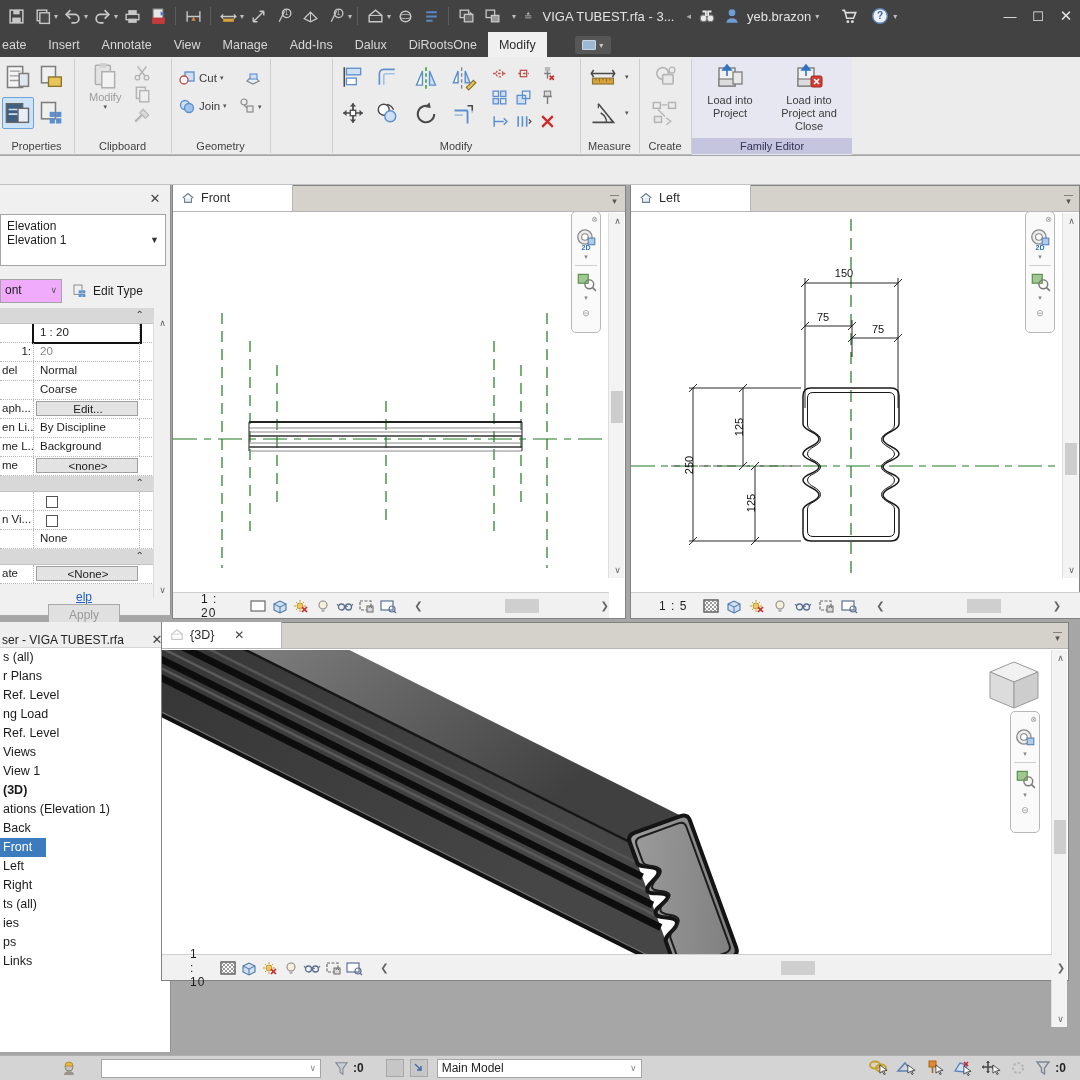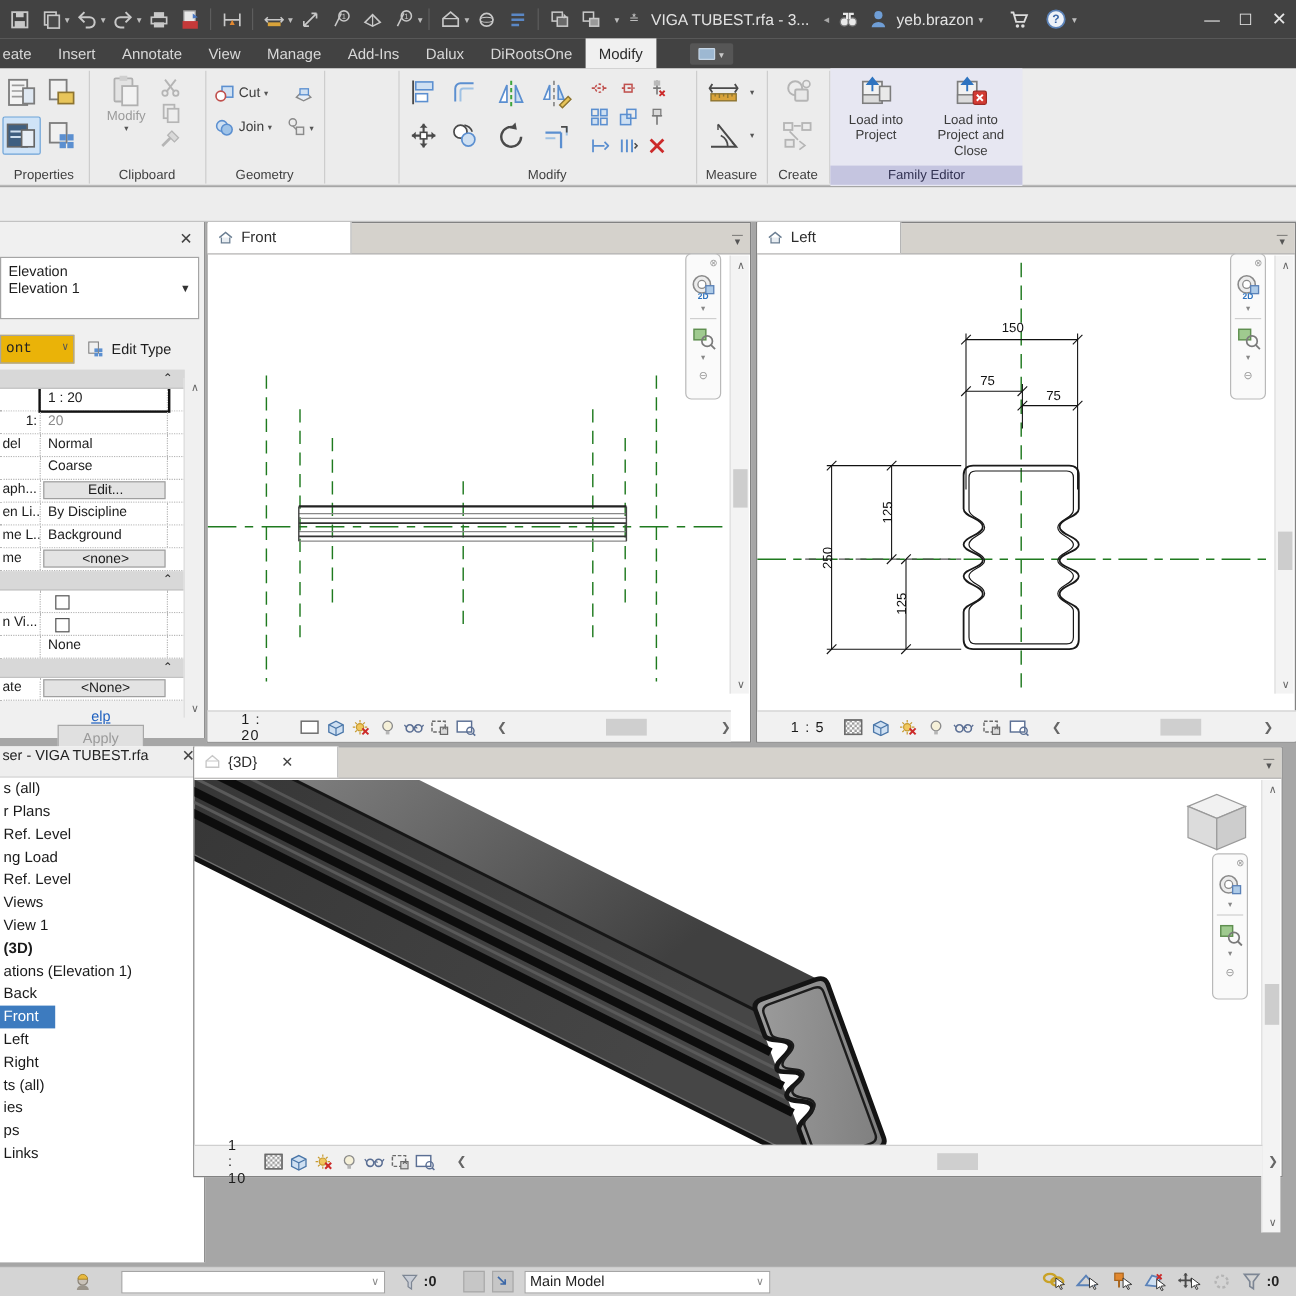--- a/index.html
+++ b/index.html
@@ -44,41 +44,41 @@
   
   #optionsbar { left:0; top:156px; width:1080px; height:29px; background:#ededed; border-bottom:1px solid #c2c2c2; }
 
   
   #propPalette { left:0; top:185px; width:171px; height:430px; background:#f0f0f0; border-right:1px solid #8f8f8f; }
   .pal-head { height:27px; display:flex; align-items:center; justify-content:flex-end; padding-right:6px; color:#333; }
   .closex { font-size:13px; color:#444; width:18px; text-align:center; }
   .type-selector { margin:2px 4px 0 0; height:52px; background:#fff; border:1px solid #a5a5a5; padding:4px 6px; font-size:12px; color:#1d1d1d; position:relative; }
   .type-selector .ts-car { position:absolute; right:6px; top:20px; font-size:9px; color:#333; }
   .sel-row { display:flex; align-items:center; margin-top:12px; height:26px; }
-  .sel-combo { width:62px; height:24px; background:#eab308; border:1px solid #a5a5a5; font-size:12px; color:#222; padding:3px 4px; position:relative;font-family:Liberation Mono, monospace; }
+  .sel-combo { width:62px; height:24px; background:#f0abfc; border:1px solid #a5a5a5; font-size:12px; color:#222; padding:3px 4px; position:relative; }
   .sel-combo .cv { position:absolute; right:4px; top:5px; font-size:9px; color:#555; }
   .edit-type { display:flex; align-items:center; gap:5px; font-size:12px; color:#1d1d1d; margin-left:10px; }
   .grid { margin-top:4px; position:relative; background:#f0f0f0; }
   .prow { display:flex; height:19px; font-size:11.5px; color:#1c1c1c; border-bottom:1px dotted #b6b6b6; background:#fff; }
   .prow .pl { width:34px; border-right:1px dotted #b6b6b6; padding:2px 2px 0 2px; overflow:hidden; white-space:nowrap; }
   .prow .pv { width:106px; padding:2px 4px 0 6px; overflow:hidden; white-space:nowrap; border-right:1px dotted #b6b6b6; }
   .prow .pv.gray { color:#8a8a8a; }
   .prow .pv.btnv { margin:1px 2px; width:102px; background:#e3e3e3; border:1px solid #9f9f9f; text-align:center; padding-top:1px; height:15px; }
   .prow .pv.editsel { outline:2px solid #111; background:#fff; }
   .pband { height:16px; background:#d8d8d8; border-bottom:1px solid #c2c2c2; position:relative; }
   .pband .chev { position:absolute; right:10px; top:1px; font-size:10px; color:#333; }
   .chkbox { width:12px; height:12px; border:1px solid #555; background:#fff; margin:2px 0 0 6px; }
   .palscroll { position:absolute; right:0; top:130px; width:17px; height:283px; background:#f0f0f0; border-left:1px solid #dcdcdc; }
   .sarr { width:17px; height:16px; text-align:center; font-size:9px; color:#666; line-height:16px; }
   .help-row { display:flex; align-items:center; justify-content:space-between; margin-top:6px; padding:0 2px 0 0;flex-direction:column; }
   .help-link { font-size:12px; color:#1d5fbf; text-decoration:underline; }
   .apply-btn { width:72px; height:22px; background:#e0e0e0; border:1px solid #a8a8a8; color:#9a9a9a; font-size:12px; text-align:center; line-height:20px; }
 
   #browser { left:0; top:622px; width:171px; height:430px; background:#fff; border-right:1px solid #8f8f8f; }
-  .br-head { height:26px; background:#eeeeee; display:flex; align-items:flex-start; font-size:12px; color:#222; padding:0 4px 0 2px; border-bottom:1px solid #d5d5d5; }
+  .br-head { height:26px; background:#eeeeee; display:flex; align-items:flex-end; font-size:12px; color:#222; padding:0 4px 0 2px; border-bottom:1px solid #d5d5d5; }
   .br-title { flex:1; white-space:nowrap; overflow:hidden; }
   .br-item { height:19px; font-size:12.5px; color:#1a1a1a; padding:2px 2px 0 3px; white-space:nowrap; }
   .br-item.bold { font-weight:bold; }
   .br-item.sel { background:#3d7bbf; color:#fff; width:46px; }
 
   
   .vwin { background:#fff; border:1px solid #828282; }
   .vtabbar { height:26px; background:#d5d2cc; border-bottom:1px solid #b5b5b5; display:flex; align-items:flex-end; position:relative; }
   .vtab { height:26px; background:#fff; border-right:1px solid #b5b5b5; display:flex; align-items:center; gap:6px; padding:0 10px 0 8px; font-size:12.5px; color:#2c2c2c; min-width:120px; }
   .vtab .vx { font-size:12px; color:#444; margin-left:14px; }

